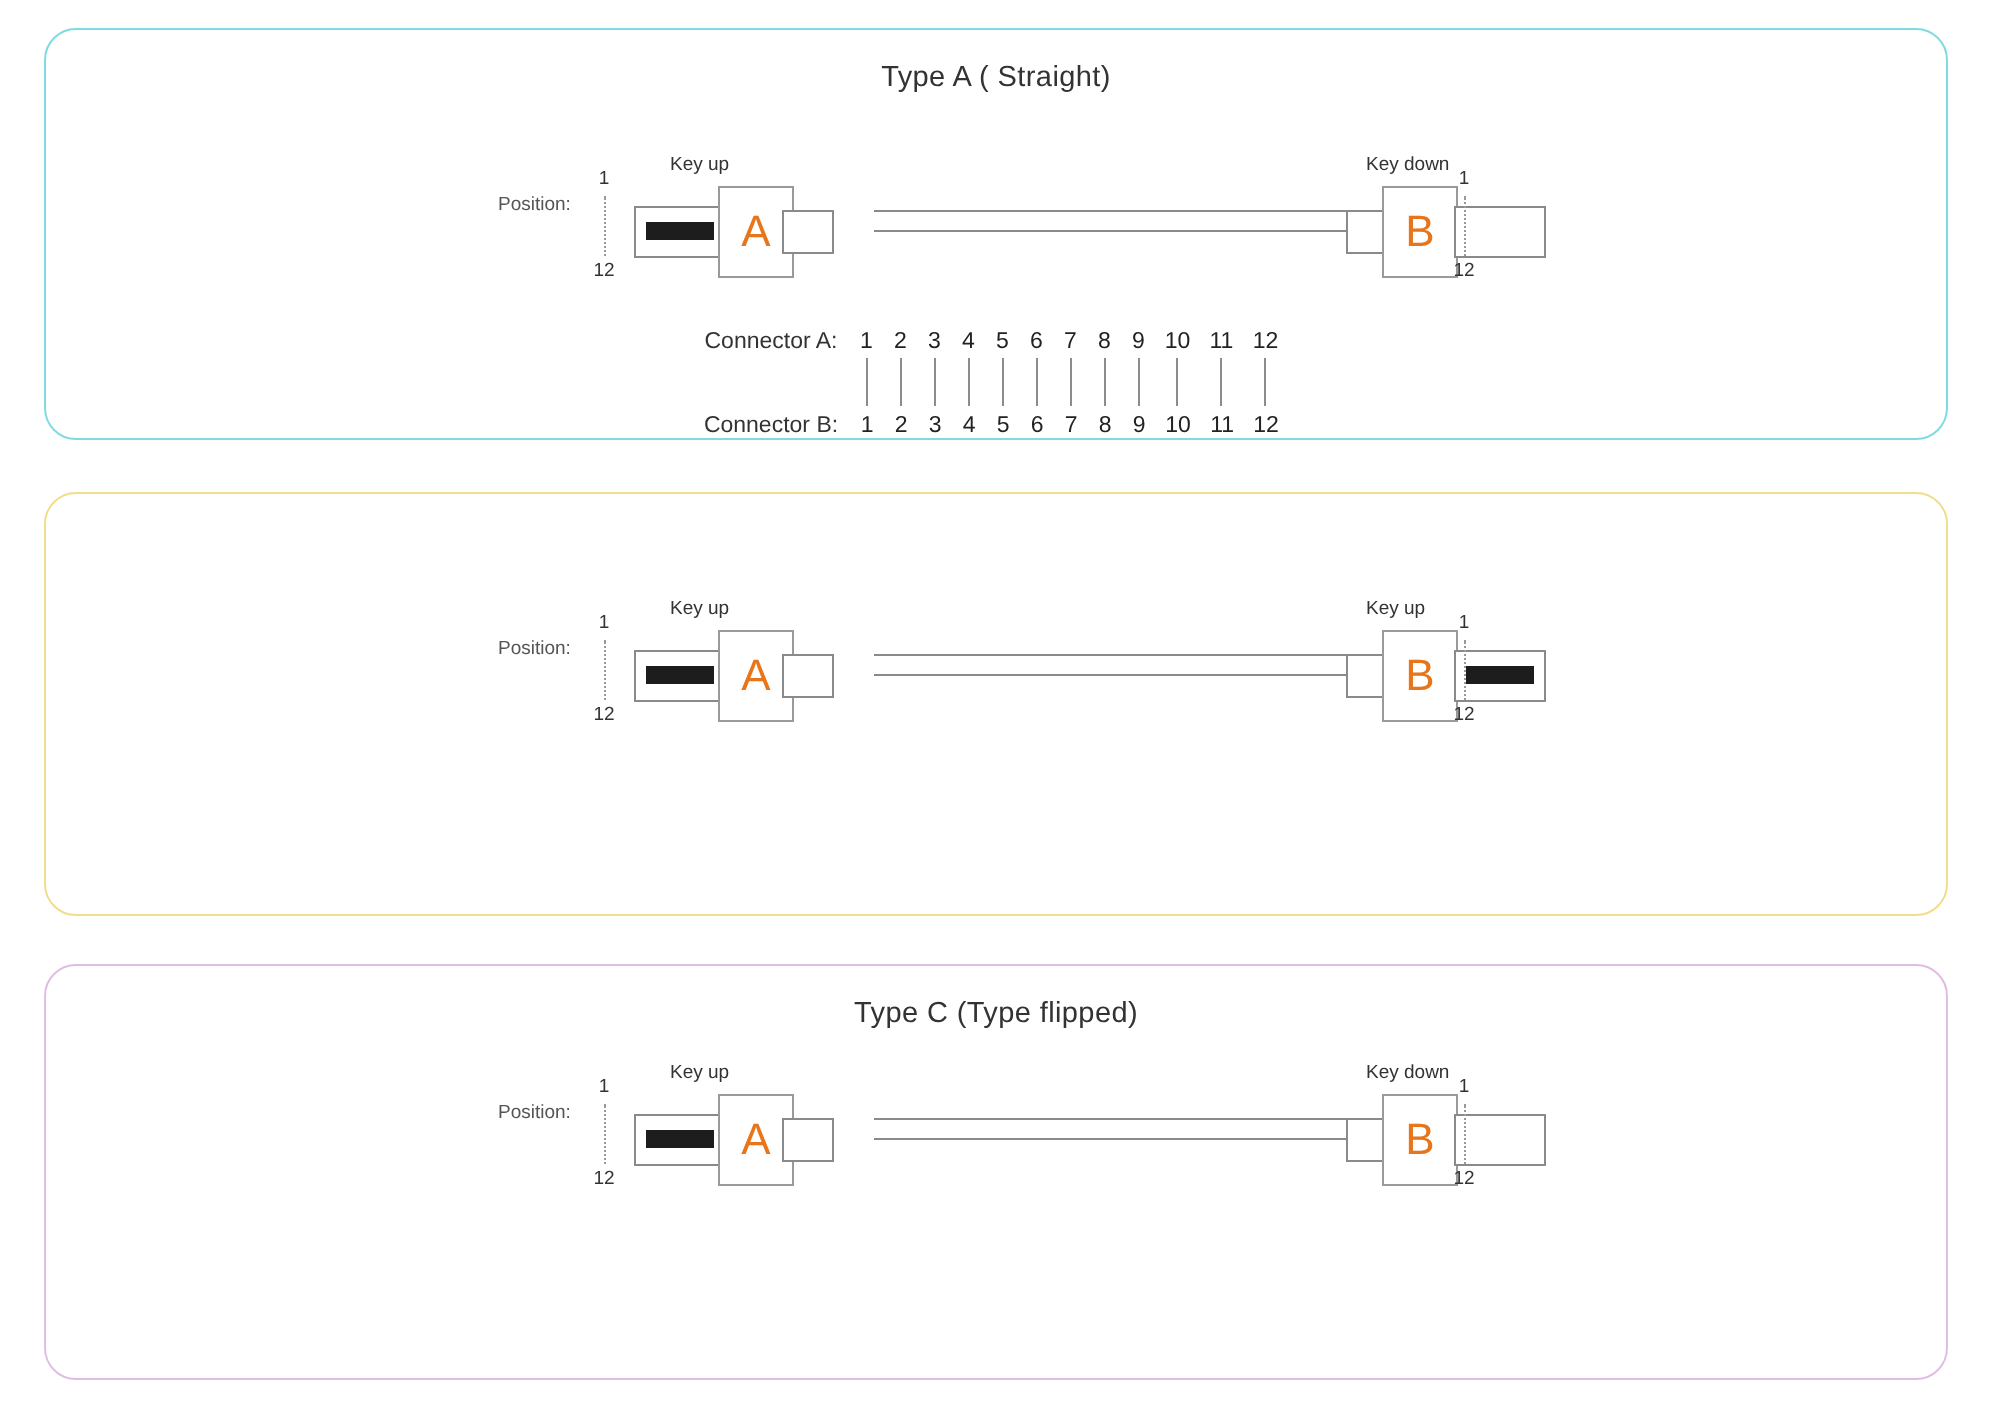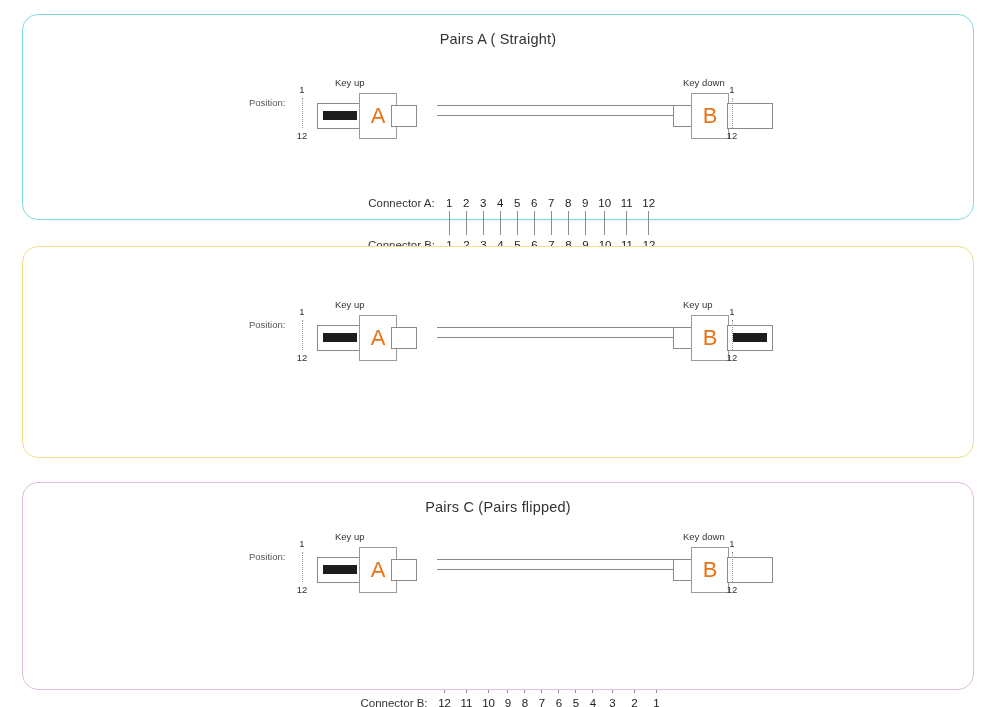--- a/index.html
+++ b/index.html
@@ -162,23 +162,22 @@
     height: 11px;
     border-top: 1px solid #8a8a8a;
     border-bottom: 1px solid #8a8a8a;
     box-sizing: border-box;
     background: #fff;
   }
 
   
   .mapping {
     position: absolute;
-    left: 16px;
+    left: 0;
     width: 100%;
-    margin-top: 32px;
   }
   .map-a { top: 148px; }
   .map-b { top: 374px; }
 
   .map-row {
     display: flex;
     align-items: center;
     justify-content: center;
     height: 16px;
   }
@@ -208,21 +207,21 @@
   .ticks-row .tick {
     width: 0;
     height: 24px;
     border-left: 1px solid #8c8c8c;
   }
 </style>
 </head>
 <body>
 
 <div class="panel panel-a">
-  <div class="panel-title">Pairs A ( Straight)</div>
+  <div class="panel-title">Type A ( Straight)</div>
 
   <div class="assembly asm-a">
     <div class="position-label">Position:</div>
 
     <div class="pos-col left">
       <div class="num">1</div>
       <div class="dots"></div>
       <div class="num">12</div>
     </div>
 
@@ -437,21 +436,21 @@
           <div class="cell" style="width: 17px;">4</div>
           <div class="cell" style="width: 22px;">3</div>
           <div class="cell" style="width: 22px;">2</div>
           <div class="cell" style="width: 22px;">1</div>
         </div>
     </div>
   </div>
 </div>
 
 <div class="panel panel-c">
-  <div class="panel-title">Pairs C (Pairs flipped)</div>
+  <div class="panel-title">Type C (Type flipped)</div>
 
   <div class="assembly asm-c">
     <div class="position-label">Position:</div>
 
     <div class="pos-col left">
       <div class="num">1</div>
       <div class="dots"></div>
       <div class="num">12</div>
     </div>
 

